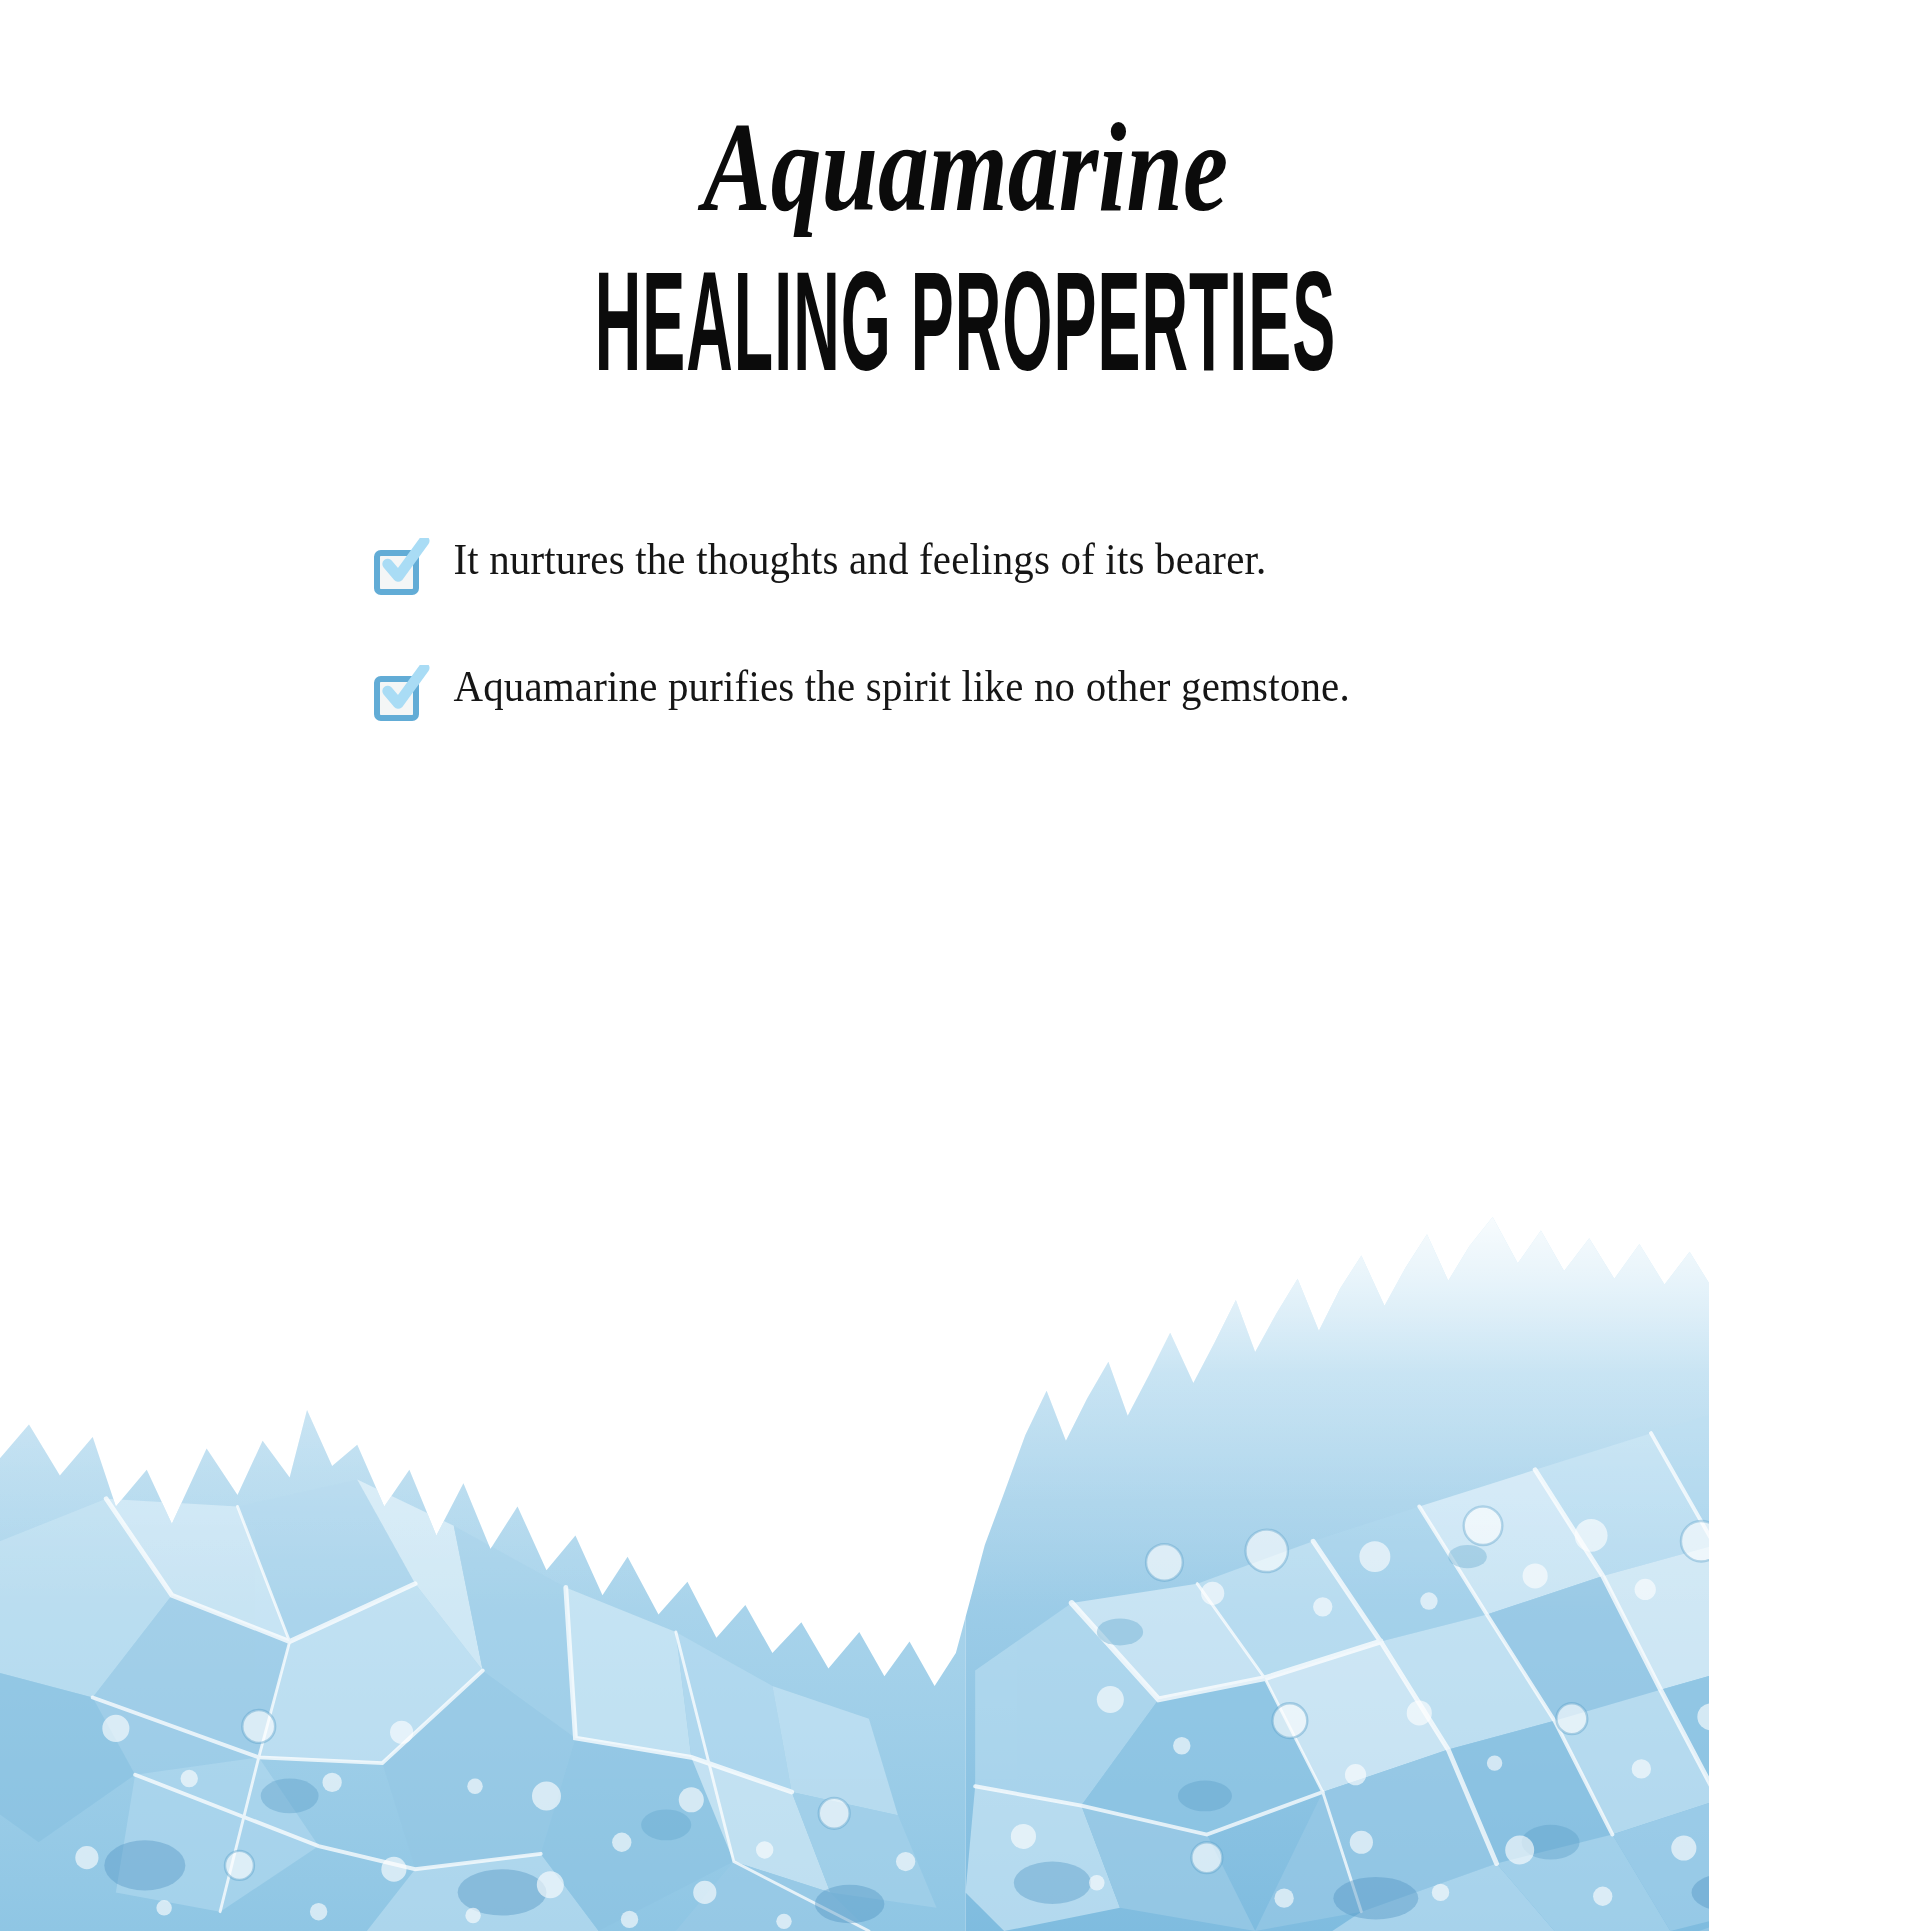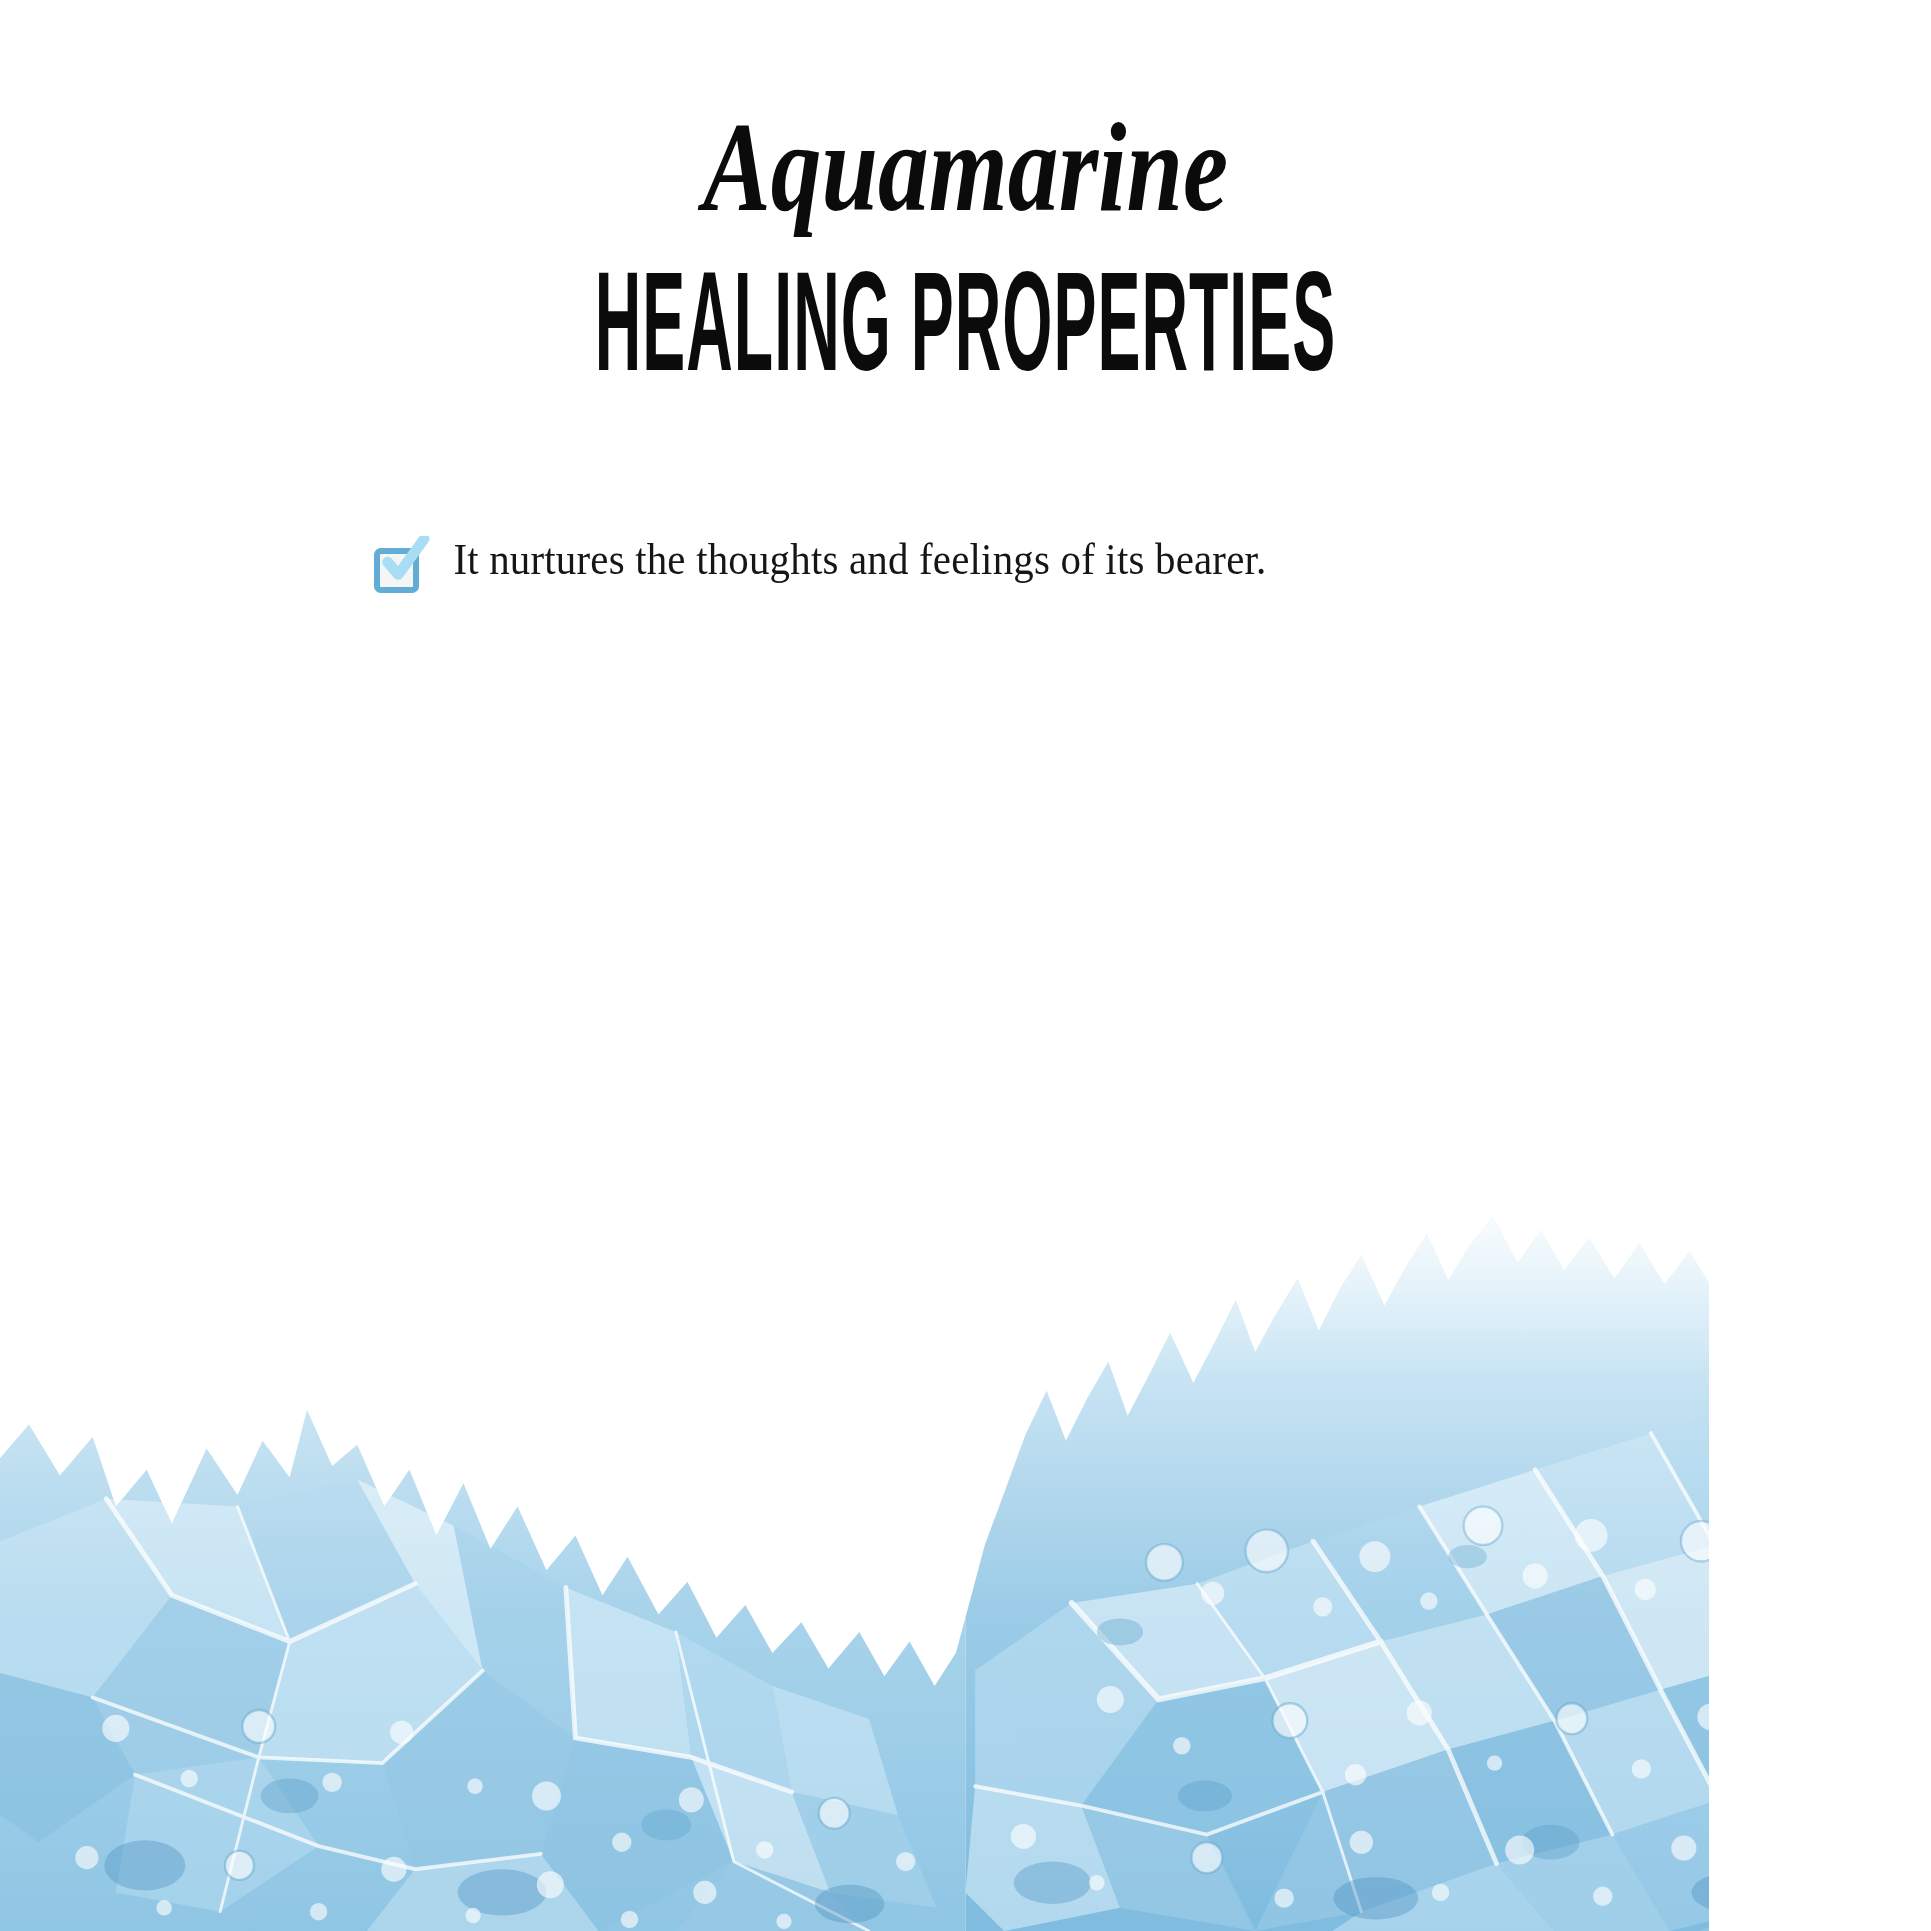--- a/index.html
+++ b/index.html
@@ -64,21 +64,21 @@
     position: absolute;
     top: 529px;
     left: 372px;
     width: 1429px;
     z-index: 5;
   }
 
   .list-item {
     position: relative;
     display: flex;
-    align-items: center;
+    align-items: flex-end;
     margin-bottom: 0;
   }
 
   .check-wrap {
     position: relative;
     flex: 0 0 auto;
     width: 60px;
     height: 52px;
     margin-top: 5.8px;
   }
@@ -154,20 +154,29 @@
         <svg class="check-mark" viewBox="0 0 54 54">
           <path d="M10 27 L21 40 L48 3" fill="none" stroke="#a9dcf5" stroke-width="11" stroke-linecap="round" stroke-linejoin="round"></path>
         </svg>
       </span>
       <span class="item-text">It nurtures the thoughts and feelings of its bearer.</span>
     </div>
     <div class="gap-1"></div>
 
     <div class="gap-2"></div>
 
+    <div class="list-item">
+      <span class="check-wrap">
+        <span class="check-box"></span>
+        <svg class="check-mark" viewBox="0 0 54 54">
+          <path d="M10 27 L21 40 L48 3" fill="none" stroke="#a9dcf5" stroke-width="11" stroke-linecap="round" stroke-linejoin="round"></path>
+        </svg>
+      </span>
+      <span class="item-text">Aquamarine purifies the spirit like no other gemstone.</span>
+    </div>
     <div class="gap-3"></div>
 
     <div class="gap-4"></div>
 
 
   </div>
 
   <div class="ice">
     <svg viewBox="0 0 2000 740" preserveAspectRatio="none">
       <defs>

